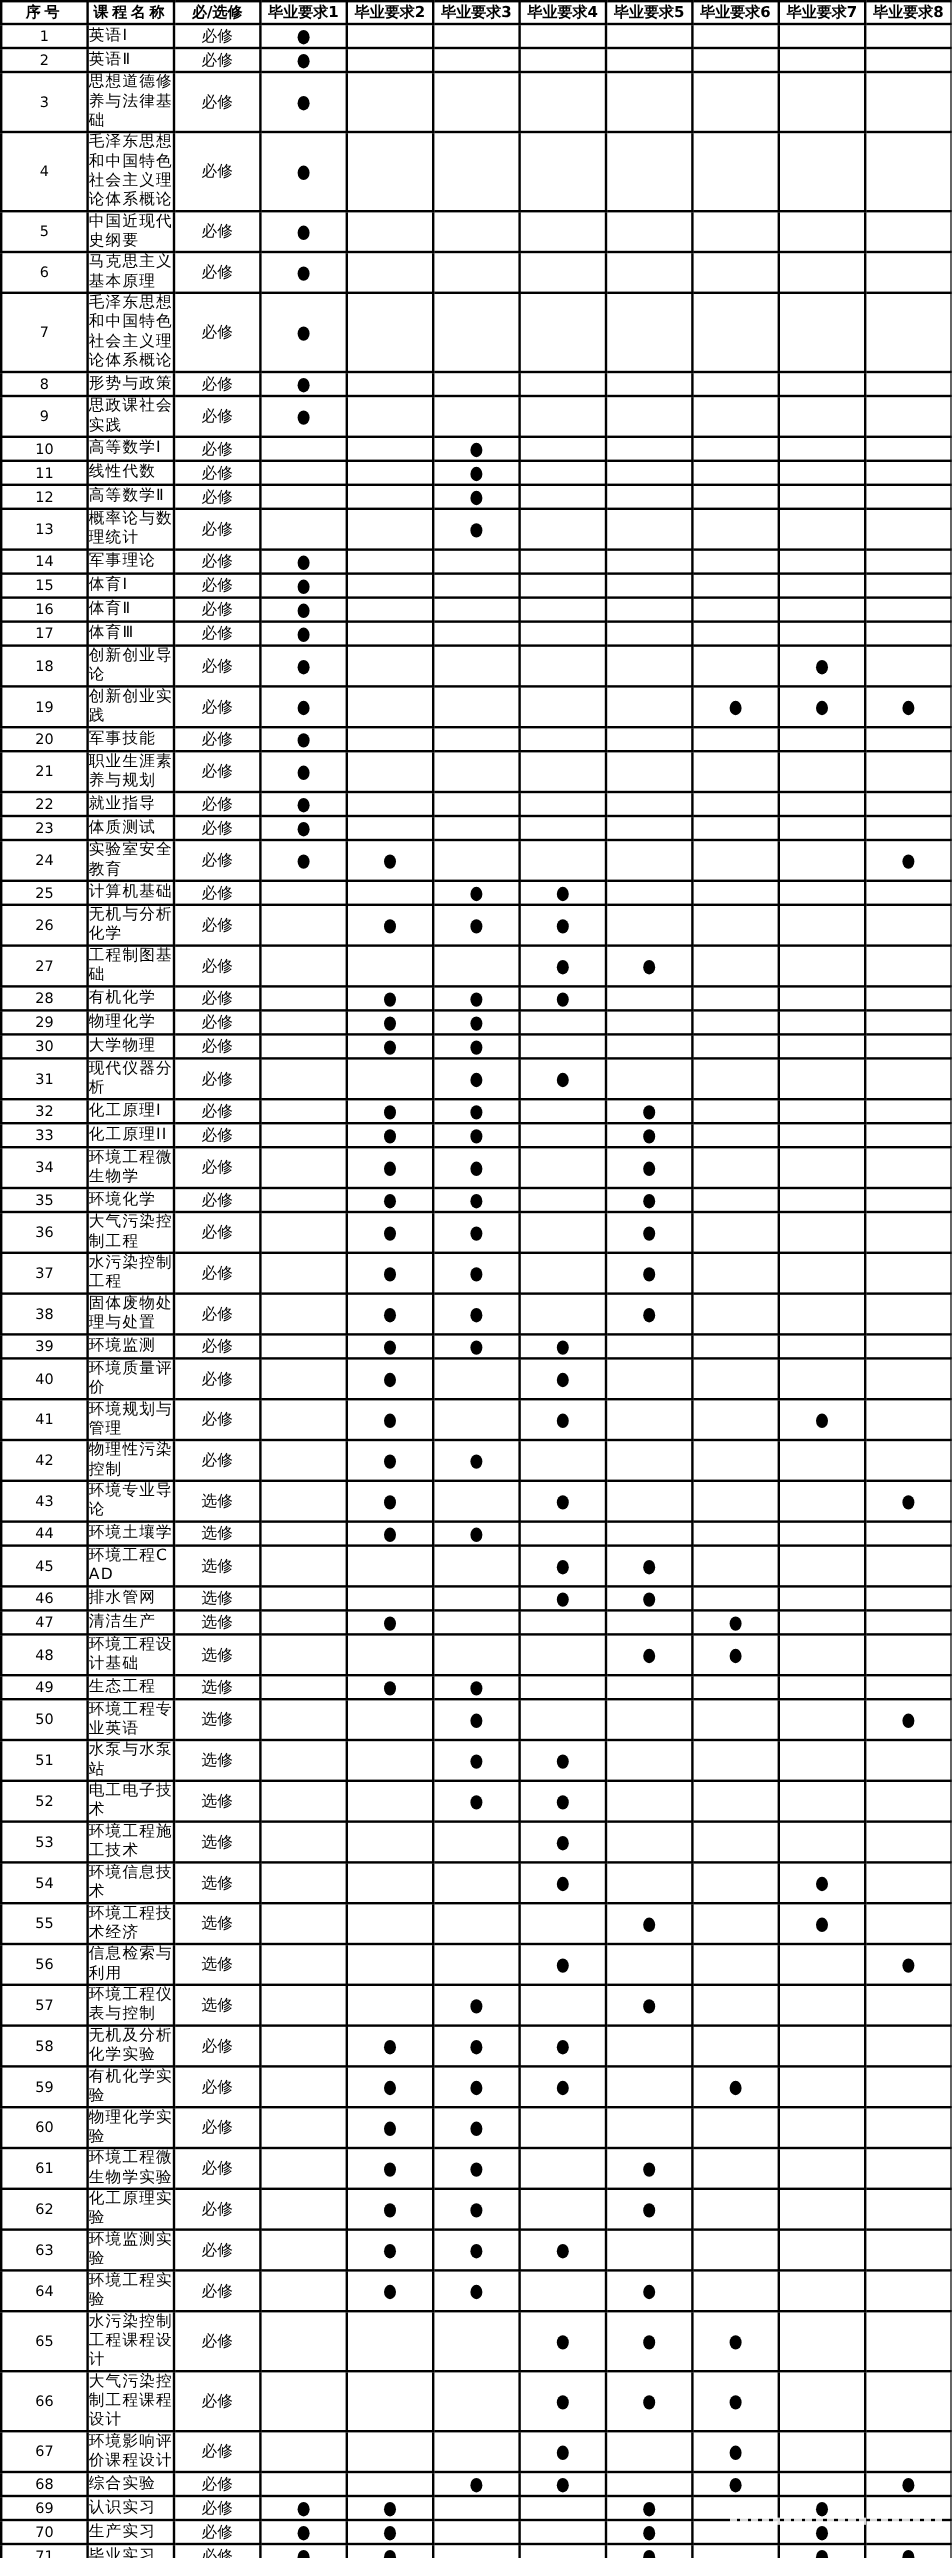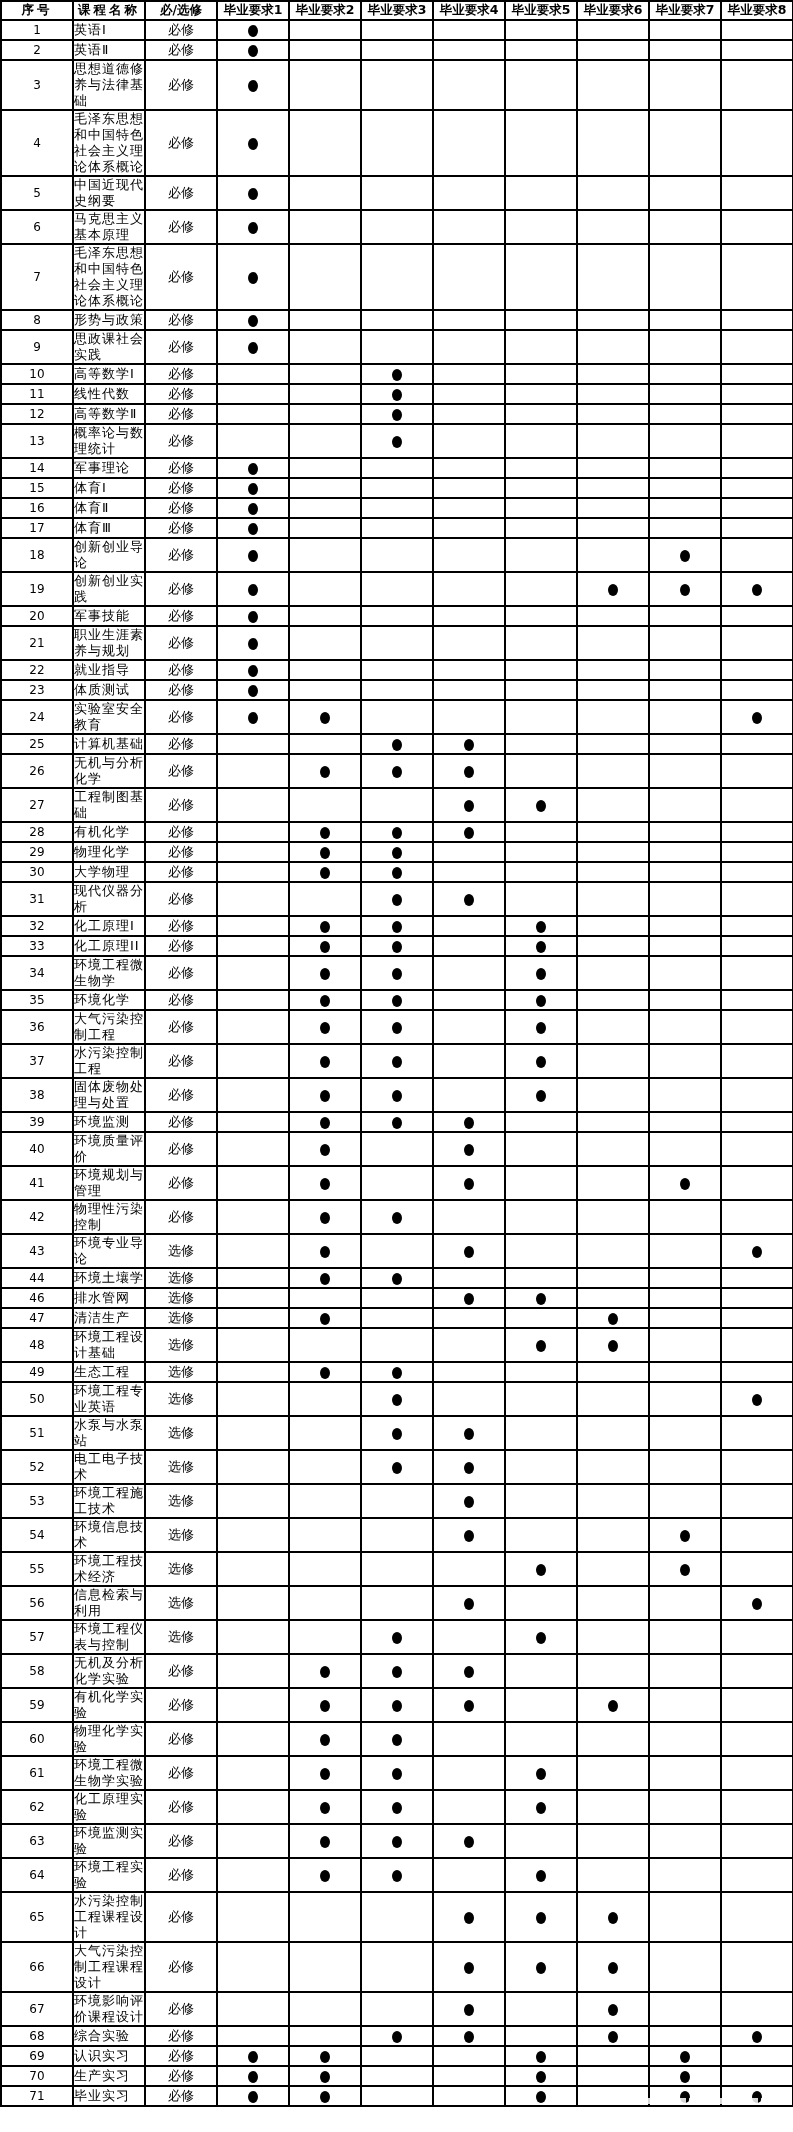--- a/index.html
+++ b/index.html
@@ -650,20 +650,33 @@
         <td class="c-type">选修</td>
         <td class="c-req"></td>
         <td class="c-req"><span class="dot"></span></td>
         <td class="c-req"><span class="dot"></span></td>
         <td class="c-req"></td>
         <td class="c-req"></td>
         <td class="c-req"></td>
         <td class="c-req"></td>
         <td class="c-req"></td>
       </tr>
+      <tr style="height: 29px;">
+        <td class="c-no">45</td>
+        <td class="c-name">环境工程CAD</td>
+        <td class="c-type">选修</td>
+        <td class="c-req"></td>
+        <td class="c-req"></td>
+        <td class="c-req"></td>
+        <td class="c-req"><span class="dot"></span></td>
+        <td class="c-req"><span class="dot"></span></td>
+        <td class="c-req"></td>
+        <td class="c-req"></td>
+        <td class="c-req"></td>
+      </tr>
       <tr style="height: 16px;">
         <td class="c-no">46</td>
         <td class="c-name">排水管网</td>
         <td class="c-type">选修</td>
         <td class="c-req"></td>
         <td class="c-req"></td>
         <td class="c-req"></td>
         <td class="c-req"><span class="dot"></span></td>
         <td class="c-req"><span class="dot"></span></td>
         <td class="c-req"></td>

